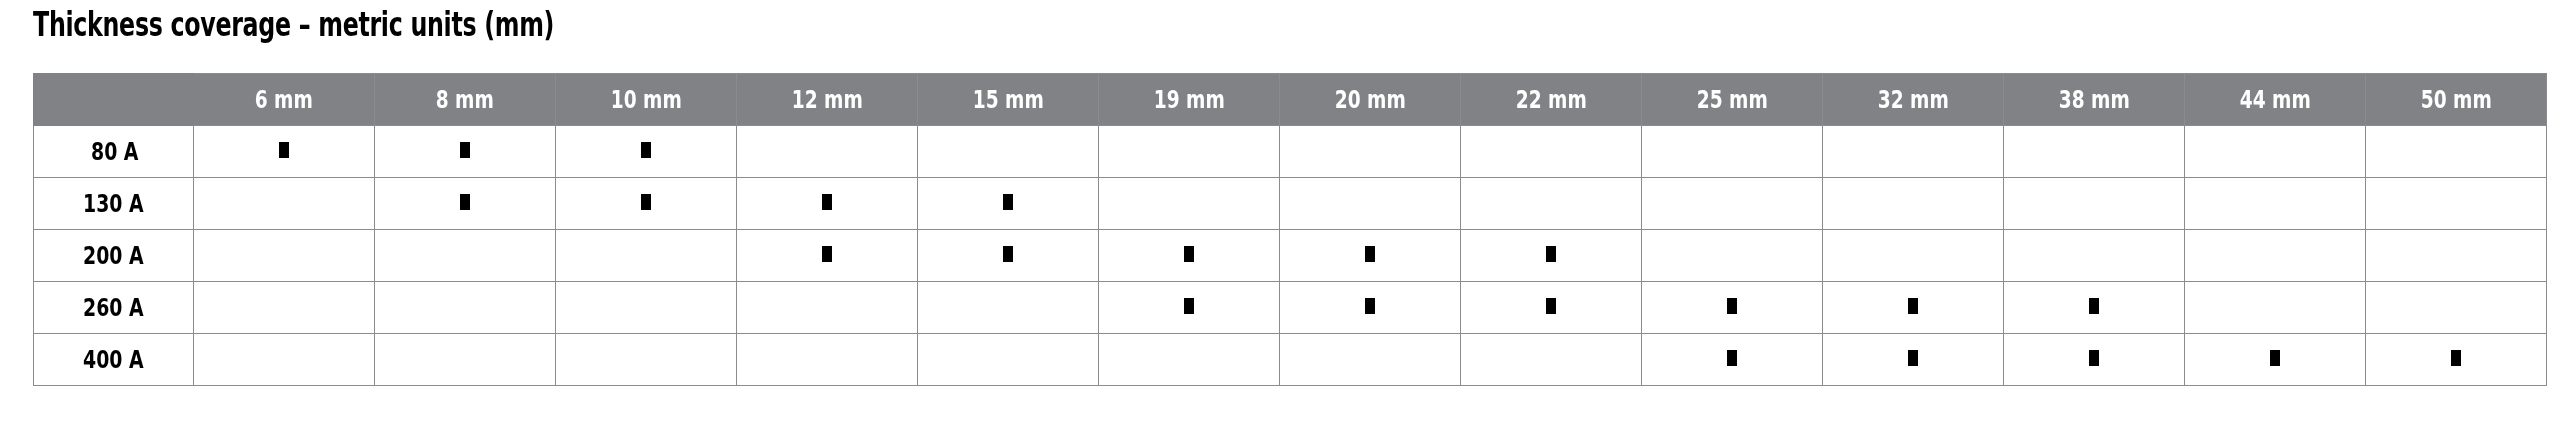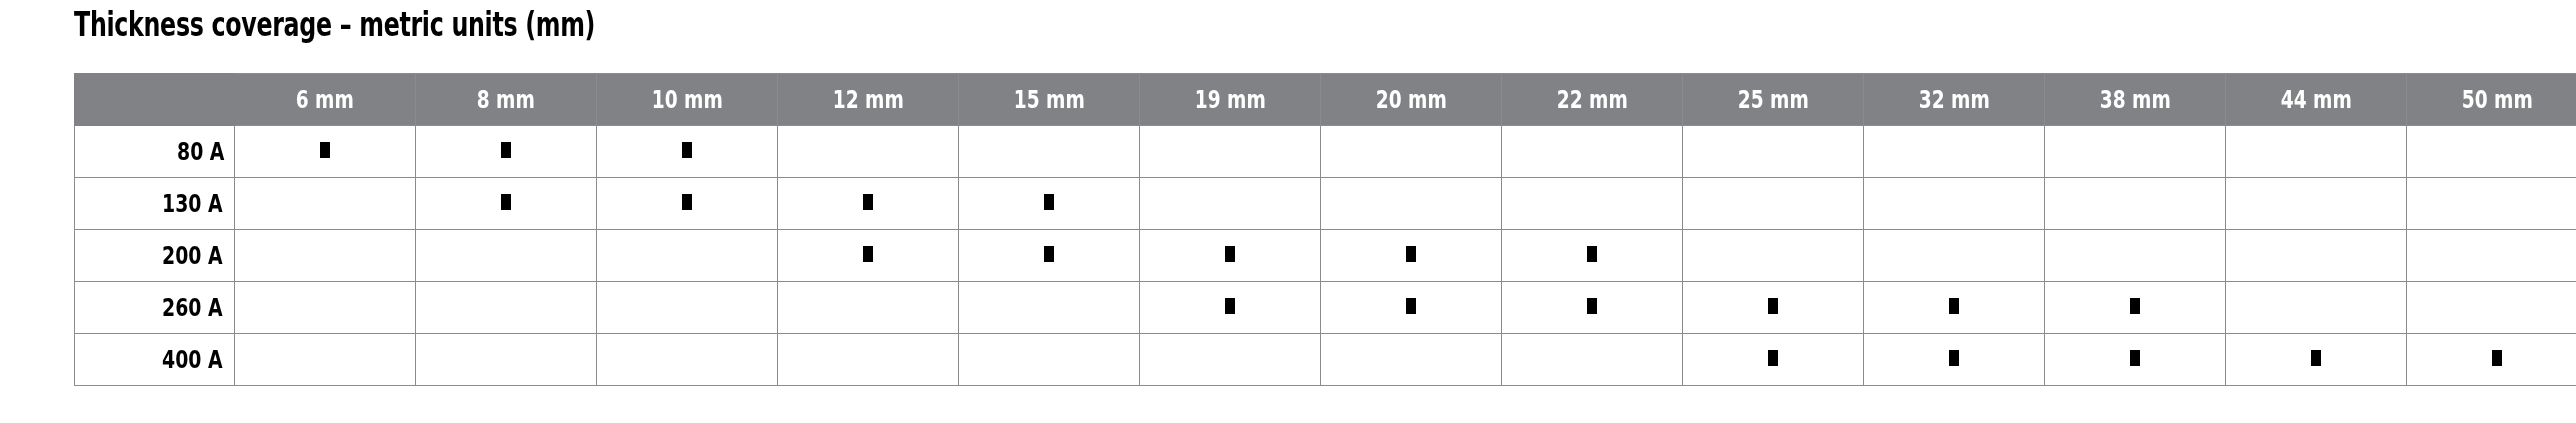--- a/index.html
+++ b/index.html
@@ -13,21 +13,20 @@
     font-family: "Liberation Sans", sans-serif;
     overflow: hidden;
   }
 
   .page {
     position: relative;
     width: 2108px;
     height: 424px;
     box-sizing: border-box;
     padding: 0;
-    margin-left: 41px;
   }
 
   .title {
     position: absolute;
     left: 33px;
     top: 5px;
     font-family: "DejaVu Sans Condensed", "Liberation Sans Narrow", "Liberation Sans", sans-serif;
     font-weight: bold;
     font-size: 33px;
     line-height: 40px;
@@ -86,21 +85,21 @@
     transform-origin: center;
     white-space: nowrap;
   }
 
   tbody th.row-label {
     background: #ffffff;
     color: #000000;
     font-family: "DejaVu Sans Condensed", "Liberation Sans Narrow", "Liberation Sans", sans-serif;
     font-weight: bold;
     font-size: 25px;
-    text-align: right;
+    text-align: center;
     vertical-align: middle;
     padding-left: 11.7px;
     white-space: nowrap;
   }
 
   tbody th.row-label .lbl-txt {
     display: inline-block;
     transform: scaleX(0.84);
     transform-origin: left center;
   }

